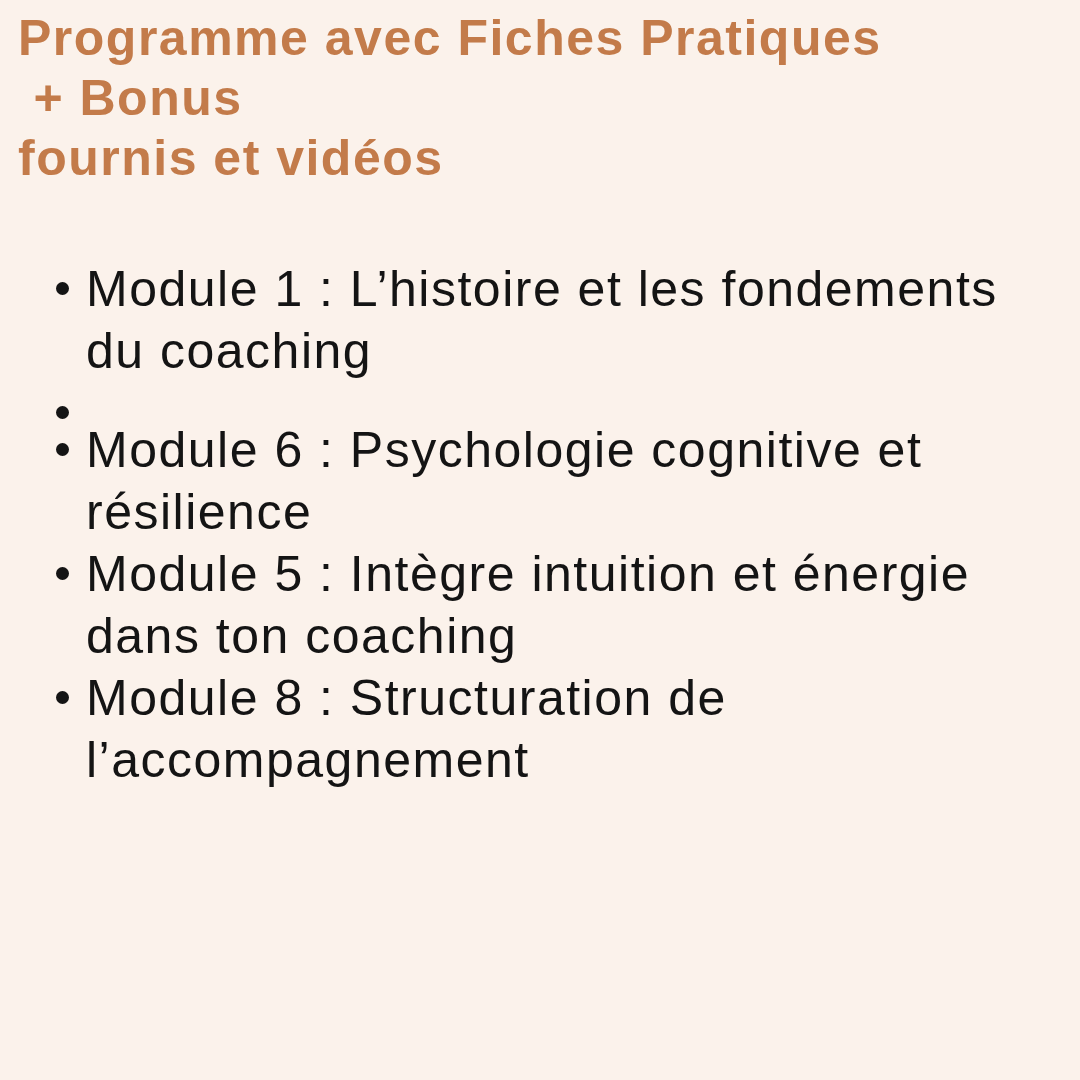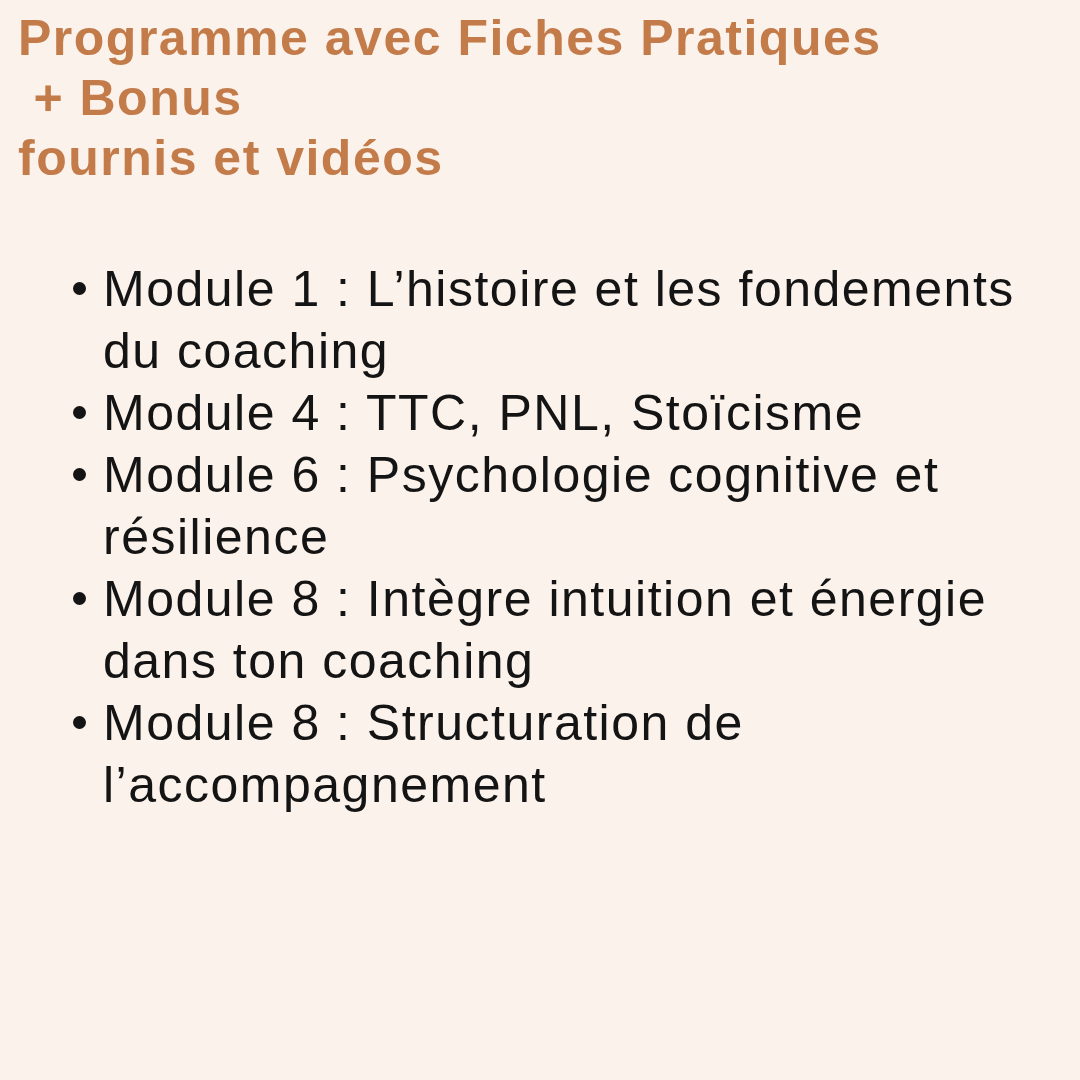--- a/index.html
+++ b/index.html
@@ -26,21 +26,21 @@
     line-height: 60px;
     font-weight: bold;
     letter-spacing: 1.5px;
     color: var(--accent, #C37B4A);
   }
   .title-line {
     white-space: pre; 
   }
   .module-list {
     position: absolute;
-    left: 73px;
+    left: 56px;
     top: 258px;
     margin: 0;
     padding: 0;
     list-style: none;
     width: 985px;
   }
   .module-item {
     display: flex;
     align-items: flex-start;
     font-size: 50px;
@@ -76,29 +76,28 @@
     <div class="title-line">fournis et vidéos</div>
   </div>
 
   <ul class="module-list">
     <li class="module-item">
       <span class="bullet"></span>
       <span class="module-label">Module 1 : L’histoire et les fondements du coaching</span>
     </li>
     <li class="module-item">
       <span class="bullet"></span>
-      <span class="module-label">Module 4 : TTC, PNL, Stoïcisme</span>
     </li>
     <li class="module-item">
       <span class="bullet"></span>
       <span class="module-label">Module 6 : Psychologie cognitive et résilience</span>
     </li>
     <li class="module-item">
       <span class="bullet"></span>
-      <span class="module-label">Module 8 : Intègre intuition et énergie dans ton coaching</span>
+      <span class="module-label">Module 5 : Intègre intuition et énergie dans ton coaching</span>
     </li>
     <li class="module-item">
       <span class="bullet"></span>
       <span class="module-label">Module 8 : Structuration de l’accompagnement</span>
     </li>
   </ul>
 
 </div>
 
 </body></html>

